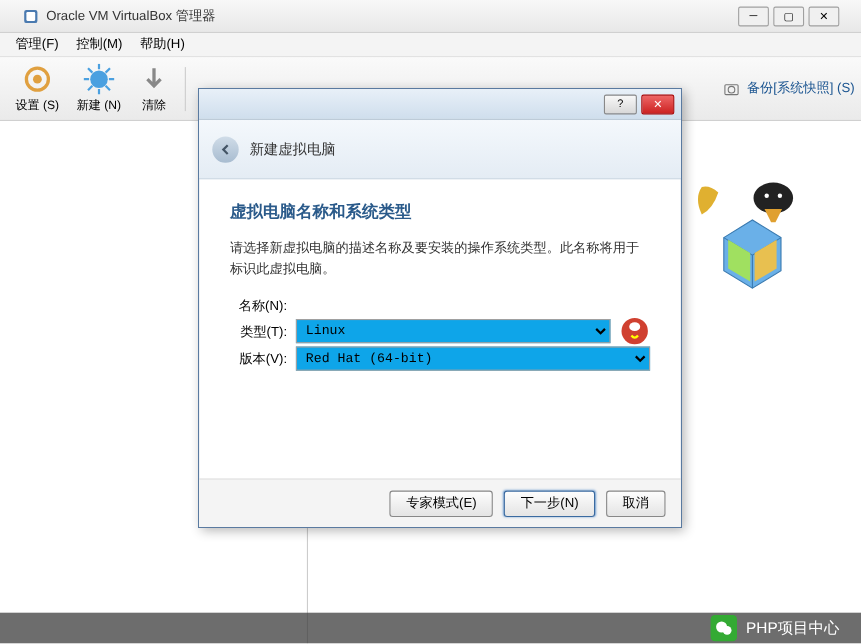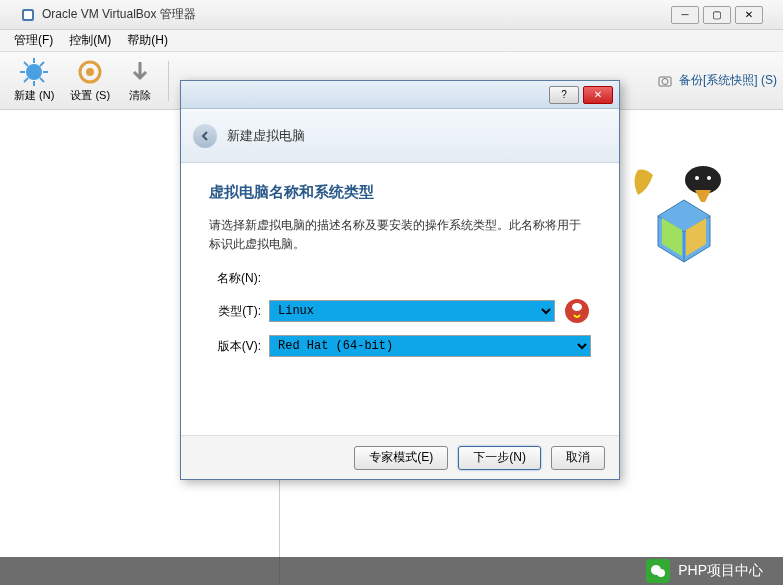--- a/index.html
+++ b/index.html
@@ -32,21 +32,21 @@
 .dlg-btn.close { background: linear-gradient(to bottom, #e66, #c22); color: #fff; border-color: #a00; }
 
 .dialog-header { height: 54px; background: linear-gradient(to bottom, #f4f8fc, #e4ecf4); border-bottom: 1px solid #c8d4e0; display: flex; align-items: center; padding: 0 12px; gap: 10px; }
 .back-btn { width: 24px; height: 24px; border-radius: 50%; background: linear-gradient(to bottom, #d0dce8, #a8bcd0); display: flex; align-items: center; justify-content: center; cursor: pointer; }
 .dialog-header-text { font-size: 13px; color: #333; }
 
 .dialog-body { padding: 20px 28px; }
 .dialog-title { font-size: 15px; color: #2a5a8a; font-weight: bold; margin-bottom: 14px; }
 .dialog-desc { font-size: 12px; color: #333; line-height: 1.6; margin-bottom: 16px; }
 
-.form-row { display: flex; align-items: center; margin-bottom: 10px; }
+.form-row { display: flex; align-items: center; }
 .form-label { width: 60px; font-size: 12px; text-align: right; padding-right: 8px; }
 .form-input { flex: 1; height: 22px; border: 1px solid #a0a0a0; padding: 0 6px; font-size: 12px; font-family: "Courier New", monospace; }
 .form-select { flex: 1; height: 22px; border: 1px solid #a0a0a0; padding: 0 4px; font-size: 12px; font-family: "Courier New", monospace; background: #0ea5e9; }
 .os-icon { width: 28px; height: 28px; margin-left: 8px; }
 
 .dialog-footer { position: absolute; bottom: 0; left: 0; right: 0; height: 44px; display: flex; align-items: center; justify-content: flex-end; padding: 0 14px; gap: 10px; border-top: 1px solid #e0e0e0; background: #f4f4f4; }
 .footer-btn { height: 24px; padding: 0 14px; border: 1px solid #888; background: linear-gradient(to bottom, #fdfdfd, #e4e4e4); border-radius: 3px; font-size: 12px; cursor: pointer; }
 .footer-btn.primary { border: 1px solid #3a6aa0; box-shadow: 0 0 2px #6a9ad0; }
 
 .footer-bar { position: absolute; bottom: 0; left: 0; right: 0; height: 28px; background: rgba(60,60,60,0.75); display: flex; align-items: center; justify-content: flex-end; padding: 0 20px; color: #fff; font-size: 14px; gap: 8px; }
@@ -70,40 +70,40 @@
 
 <div class="menubar">
   <div class="menubar-item">管理(F)</div>
   <div class="menubar-item">控制(M)</div>
   <div class="menubar-item">帮助(H)</div>
 </div>
 
 <div class="toolbar">
   <div class="toolbar-btn">
     <svg class="toolbar-icon" viewBox="0 0 28 28">
+        <circle cx="14" cy="14" r="10" fill="none" stroke="#e0a040" stroke-width="3"></circle>
+        <circle cx="14" cy="14" r="4" fill="#e0a040"></circle>
+      </svg>
+    <span>设置 (S)</span>
+  </div>
+  <div class="toolbar-btn">
+    <svg class="toolbar-icon" viewBox="0 0 28 28">
         <circle cx="14" cy="14" r="8" fill="#4aa0e0"></circle>
         <g stroke="#4aa0e0" stroke-width="2">
           <line x1="14" y1="0" x2="14" y2="5"></line>
           <line x1="14" y1="23" x2="14" y2="28"></line>
           <line x1="0" y1="14" x2="5" y2="14"></line>
           <line x1="23" y1="14" x2="28" y2="14"></line>
           <line x1="4" y1="4" x2="8" y2="8"></line>
           <line x1="20" y1="20" x2="24" y2="24"></line>
           <line x1="24" y1="4" x2="20" y2="8"></line>
           <line x1="4" y1="24" x2="8" y2="20"></line>
         </g>
       </svg>
     <span>新建 (N)</span>
-  </div>
-  <div class="toolbar-btn">
-    <svg class="toolbar-icon" viewBox="0 0 28 28">
-        <circle cx="14" cy="14" r="10" fill="none" stroke="#e0a040" stroke-width="3"></circle>
-        <circle cx="14" cy="14" r="4" fill="#e0a040"></circle>
-      </svg>
-    <span>设置 (S)</span>
   </div>
   <div class="toolbar-btn">
     <svg class="toolbar-icon" viewBox="0 0 28 28">
         <path d="M14 4 L14 20 M8 14 L14 20 L20 14" stroke="#888" stroke-width="3" fill="none"></path>
       </svg>
     <span>清除</span>
   </div>
   <div class="toolbar-sep"></div>
   <div class="toolbar-right">
     <svg width="16" height="16" viewBox="0 0 16 16">

